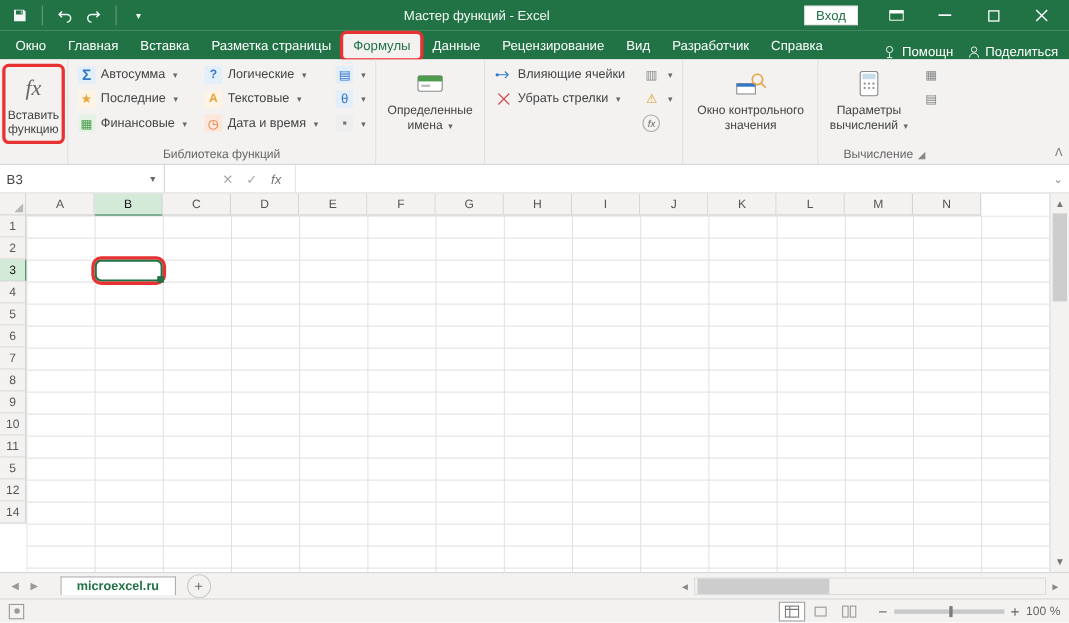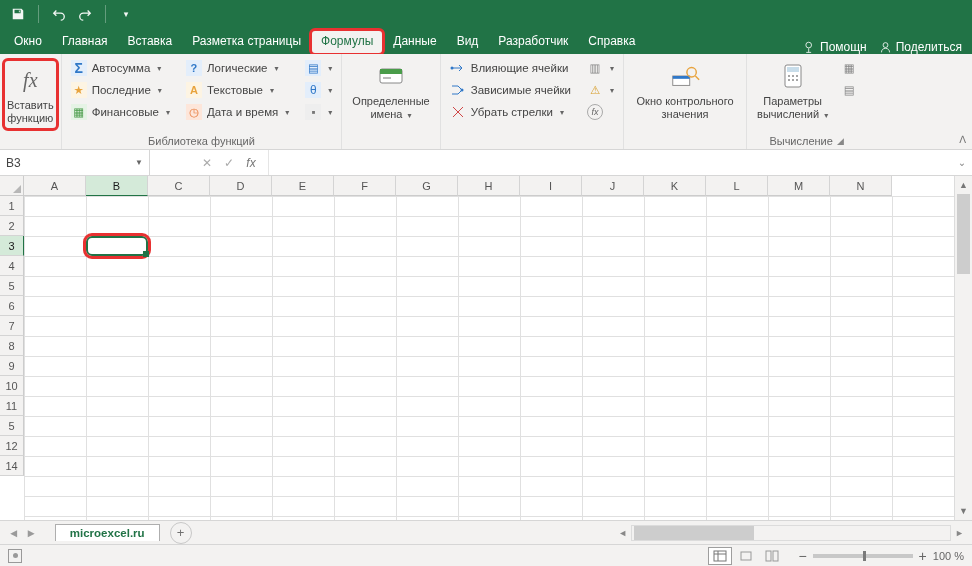--- a/index.html
+++ b/index.html
@@ -109,29 +109,55 @@
         </svg>
     </span>
     <span class="qat-btn">
       <svg width="14" height="14" viewBox="0 0 16 16">
           <path fill="none" stroke="#fff" stroke-width="1.5" d="M11 4l3 3-3 3M14 7H6a4 4 0 0 0 0 8"></path>
         </svg>
     </span>
     <span class="sep"></span>
     <span class="qat-btn" style="font-size:9px;">▾</span>
   </div>
+  <div class="app-title">Мастер функций  -  Excel</div>
+  <div class="winbox">
+    <div class="login-btn">Вход</div>
+    <div class="win-btn">
+      <svg width="14" height="12" viewBox="0 0 16 12">
+          <rect x="1" y="1" width="14" height="10" fill="none" stroke="#fff"></rect>
+          <rect x="1" y="1" width="14" height="3" fill="#fff"></rect>
+        </svg>
+    </div>
+    <div class="win-btn">
+      <svg width="12" height="12" viewBox="0 0 12 12">
+          <rect y="5" width="12" height="1.5" fill="#fff"></rect>
+        </svg>
+    </div>
+    <div class="win-btn">
+      <svg width="11" height="11" viewBox="0 0 12 12">
+          <rect x="1" y="1" width="10" height="10" fill="none" stroke="#fff" stroke-width="1.3"></rect>
+        </svg>
+    </div>
+    <div class="win-btn">
+      <svg width="12" height="12" viewBox="0 0 12 12">
+          <path stroke="#fff" stroke-width="1.3" d="M1 1l10 10M11 1 1 11"></path>
+        </svg>
+    </div>
+  </div>
 </div>
 
 <div class="tabs">
   <div class="tab file">Окно</div>
   <div class="tab">Главная</div>
   <div class="tab">Вставка</div>
   <div class="tab">Разметка страницы</div>
   <div class="tab active red-tab-highlight">Формулы</div>
   <div class="tab">Данные</div>
+  <div class="tab">Рецензирование</div>
   <div class="tab">Вид</div>
   <div class="tab">Разработчик</div>
   <div class="tab">Справка</div>
   <div class="tabs-right">
     <span>
       <svg width="13" height="13" viewBox="0 0 16 16">
           <circle cx="7" cy="5" r="3.5" fill="none" stroke="#fff"></circle>
           <path stroke="#fff" d="M7 9v5M4 14h6"></path>
         </svg>
       <span>Помощн</span>
@@ -238,29 +264,20 @@
     <div class="group-body" style="gap:10px;">
       <div class="stack">
         <div class="hbtn">
           <span class="ic">
               <svg width="16" height="16" viewBox="0 0 16 16">
                 <path stroke="#3078c8" fill="none" d="M2 8h10M9 5l3 3-3 3"></path>
                 <circle cx="2" cy="8" r="1.5" fill="#3078c8"></circle>
               </svg>
             </span>
           <span>Влияющие ячейки</span>
-        </div>
-        <div class="hbtn">
-          <span class="ic">
-              <svg width="16" height="16" viewBox="0 0 16 16">
-                <path stroke="#3078c8" fill="none" d="M2 4h6l4 4-4 4H2"></path>
-                <circle cx="12" cy="8" r="1.5" fill="#3078c8"></circle>
-              </svg>
-            </span>
-          <span>Зависимые ячейки</span>
         </div>
         <div class="hbtn">
           <span class="ic">
               <svg width="16" height="16" viewBox="0 0 16 16">
                 <path stroke="#d04848" fill="none" d="M3 3l10 10M13 3 3 13"></path>
               </svg>
             </span>
           <span>Убрать стрелки</span>
             <span class="caret">▾</span>
         </div>

